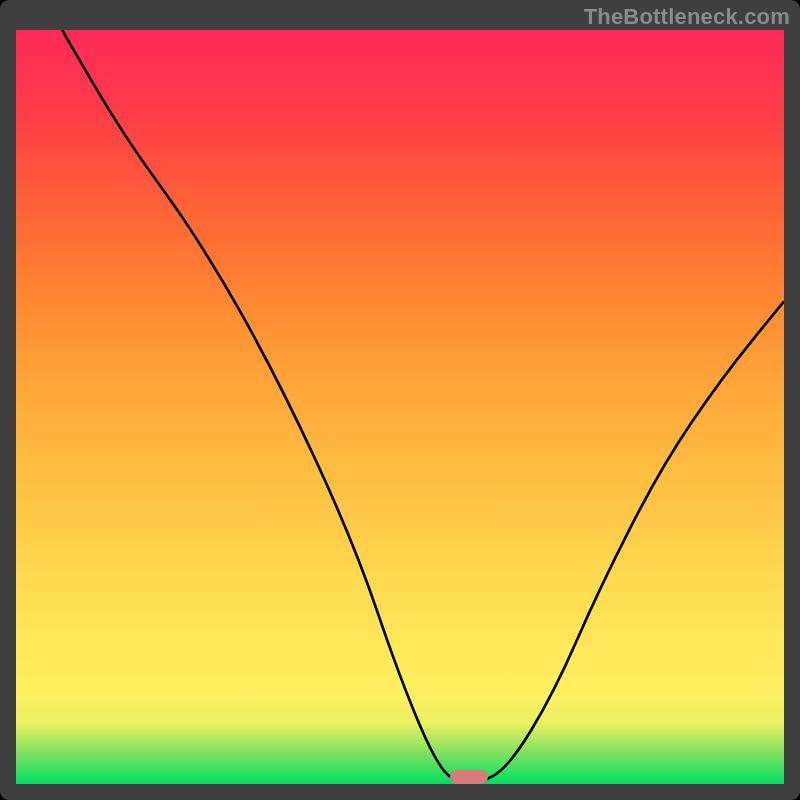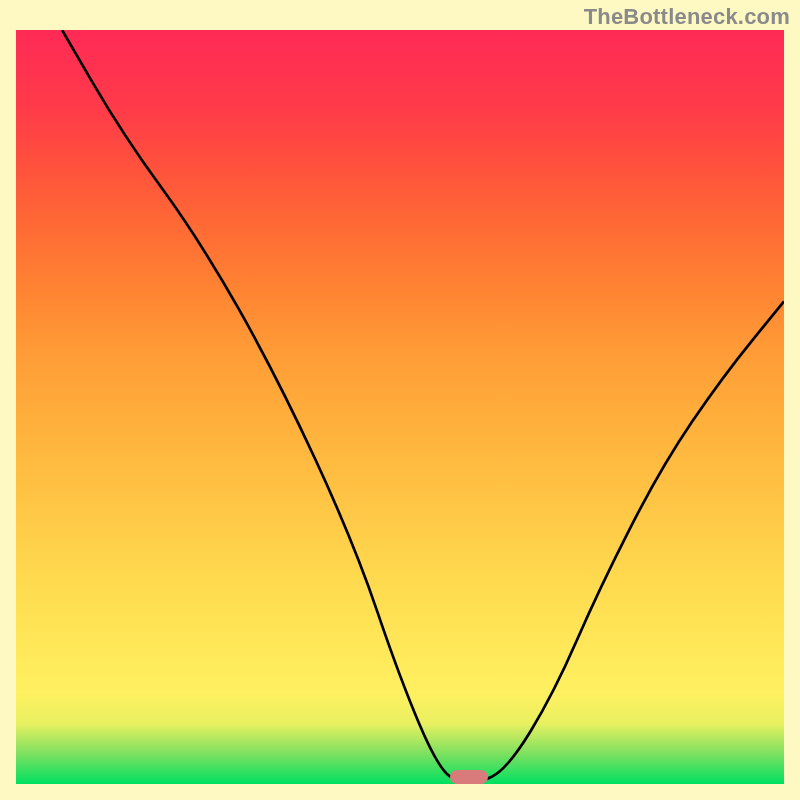--- a/index.html
+++ b/index.html
@@ -8,21 +8,22 @@
     width: 800px;
     height: 800px;
     overflow: hidden;
     background: #000;
     font-family: Arial, Helvetica, sans-serif;
   }
   .frame {
     position: relative;
     width: 800px;
     height: 800px;
-    background: #fef9c3;
+    background: #404040;
+    border-radius: 9px;
   }
   .plot {
     position: absolute;
     left: 16px;
     top: 30px;
     width: 768px;
     height: 754px;
     
     background: linear-gradient(
       to top,

